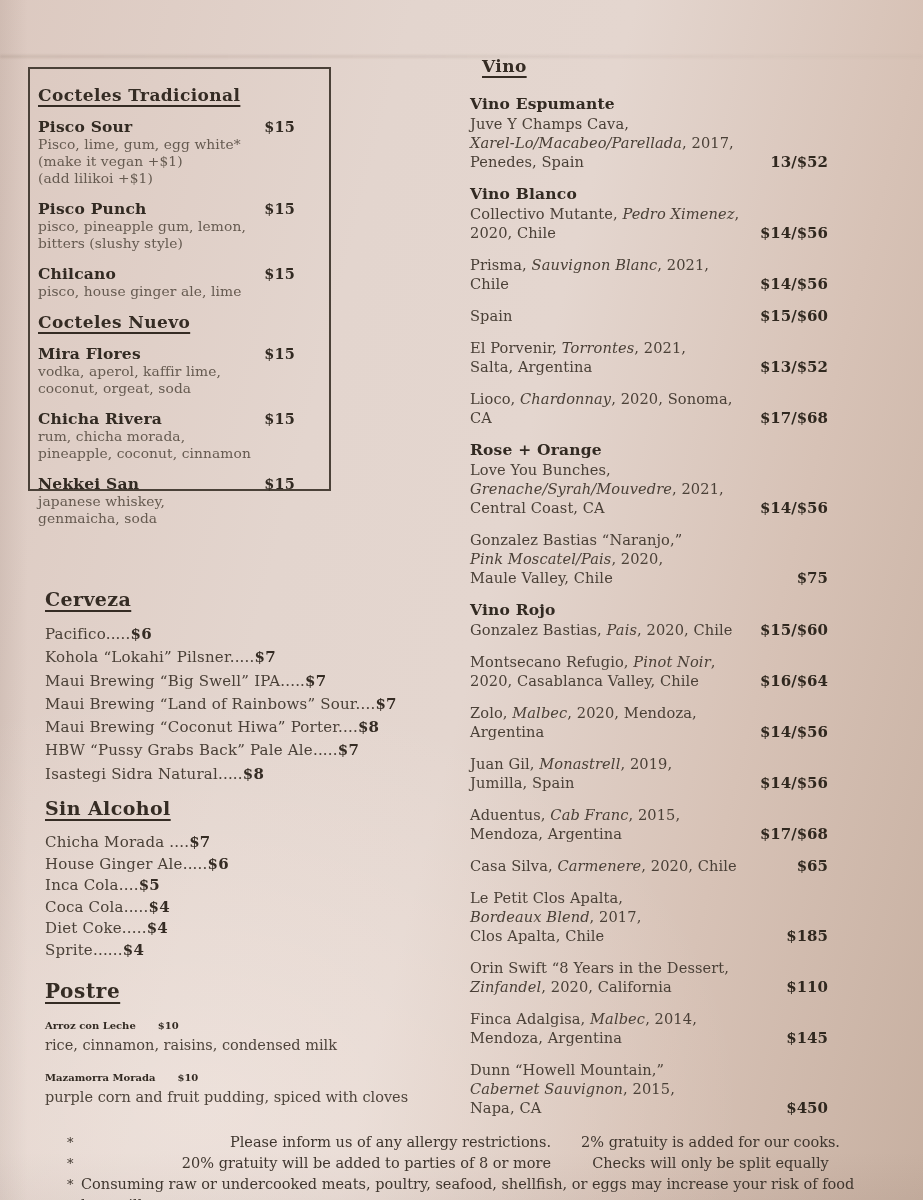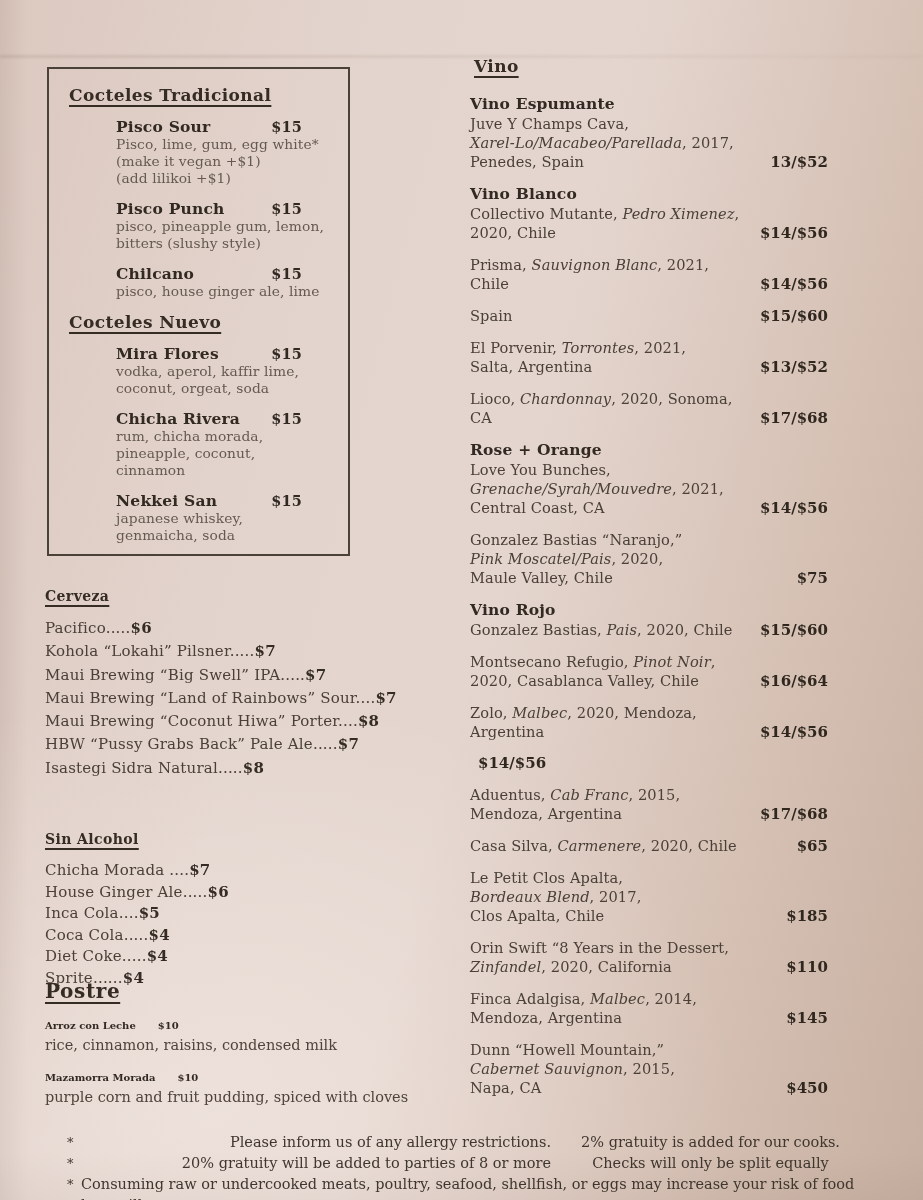--- a/index.html
+++ b/index.html
@@ -18,44 +18,44 @@
   }
   .crease{
     position:absolute;left:0;top:55px;width:100%;height:3px;
     background:linear-gradient(90deg, rgba(110,85,70,.14), rgba(110,85,70,.10) 45%, rgba(110,85,70,.03) 85%);
     filter:blur(1px);
   }
   .h-u{font-weight:700;color:#352c24;text-decoration:underline;text-decoration-thickness:1.5px;text-underline-offset:4px;letter-spacing:.4px;}
 
   
   .box{
-    position:absolute;left:47px;top:67px;width:303px;height:489px;box-sizing:border-box;
-    border:2px solid #4a4138;padding:14px 20px;
+    position:absolute;left:28px;top:67px;width:303px;height:424px;box-sizing:border-box;
+    border:2px solid #4a4138;padding:14px 8px;
   }
   .box h2{font-size:17px;margin:2px 0 12px 0;}
-  .citem{margin-bottom:12px;margin-left:47px;}
+  .citem{margin-bottom:12px;}
   .citem-head{display:flex;align-items:baseline;font-weight:700;font-size:15.5px;line-height:19px;color:#322a22;letter-spacing:.2px;}
   .cprice{margin-left:auto;padding-right:26px;font-size:14.5px;}
   .cdesc{font-size:13.8px;line-height:17px;color:#655a50;letter-spacing:.1px;}
 
   .lblock{position:absolute;left:45px;width:440px;}
-  .lblock h2{font-size:14px;margin:0 0 13px 0;}
+  .lblock h2{font-size:19px;margin:0 0 13px 0;}
   .bline{font-size:15px;line-height:23.3px;color:#4a4037;letter-spacing:.2px;}
   .sin .bline{line-height:21.5px;}
   .bprice{font-weight:700;color:#352c24;}
 
   .postre h2{font-size:20px;margin:0 0 13px 0;letter-spacing:.6px;}
   .pitem{margin-bottom:13px;}
   .pitem-head{font-weight:700;font-size:10px;line-height:20px;color:#322a22;}
   .pprice{margin-left:22px;}
   .pdesc{font-size:14.5px;line-height:19px;color:#4e443b;}
 
   
   .col-right{position:absolute;left:470px;top:56px;width:358px;}
-  .col-right>h2{font-size:17px;margin:0 0 18px 4px;}
+  .col-right>h2{font-size:17px;margin:0 0 18px 12px;}
   .wsec{margin-top:5px;}
   .wsec h3{font-size:15.5px;line-height:20px;margin:0;color:#322a22;letter-spacing:.2px;}
   .wentry{display:flex;align-items:flex-end;margin-bottom:13px;}
   .wlines{flex:1;}
   .wline{font-size:14.6px;line-height:19px;letter-spacing:.1px;color:#4a4037;}
   .wprice{font-weight:700;font-size:15px;color:#30281f;white-space:nowrap;padding-left:8px;}
 
   
   .foot{position:absolute;left:55px;top:1132px;width:815px;font-size:14.5px;color:#3f362e;}
   .frow{display:grid;grid-template-columns:26px 470px 1fr;line-height:21px;}
@@ -172,21 +172,21 @@
         <div class="bline"><span>Maui Brewing “Land of Rainbows” Sour....</span><span class="bprice">$7</span></div>
 
         <div class="bline"><span>Maui Brewing “Coconut Hiwa” Porter....</span><span class="bprice">$8</span></div>
 
         <div class="bline"><span>HBW “Pussy Grabs Back” Pale Ale.....</span><span class="bprice">$7</span></div>
 
         <div class="bline"><span>Isastegi Sidra Natural.....</span><span class="bprice">$8</span></div>
       </div>
   </div>
 
-  <div class="lblock sin" style="top:831px;">
+  <div class="lblock sin" style="top:797px;">
     <h2 class="h-u">Sin Alcohol</h2>
     <div>
 
         <div class="bline"><span>Chicha Morada ....</span><span class="bprice">$7</span></div>
 
         <div class="bline"><span>House Ginger Ale.....</span><span class="bprice">$6</span></div>
 
         <div class="bline"><span>Inca Cola....</span><span class="bprice">$5</span></div>
 
         <div class="bline"><span>Coca Cola.....</span><span class="bprice">$4</span></div>
@@ -346,20 +346,26 @@
                 <div class="wlines">
 
                     <div class="wline"><span>Zolo, </span><i>Malbec</i><span>, 2020, Mendoza,</span></div>
 
                     <div class="wline"><span>Argentina</span><i></i><span></span></div>
                   </div>
                 <div class="wprice">$14/$56</div>
               </div>
 
               <div class="wentry">
+                <div class="wlines">
+
+                    <div class="wline"><span>Juan Gil, </span><i>Monastrell</i><span>, 2019,</span></div>
+
+                    <div class="wline"><span>Jumilla, Spain</span><i></i><span></span></div>
+                  </div>
                 <div class="wprice">$14/$56</div>
               </div>
 
               <div class="wentry">
                 <div class="wlines">
 
                     <div class="wline"><span>Aduentus, </span><i>Cab Franc</i><span>, 2015,</span></div>
 
                     <div class="wline"><span>Mendoza, Argentina</span><i></i><span></span></div>
                   </div>

